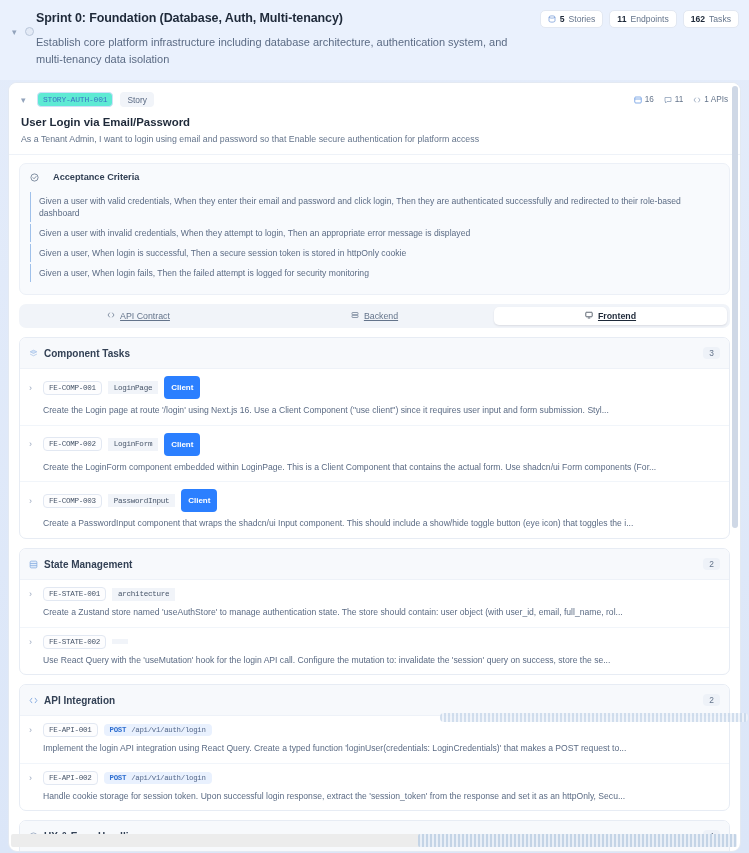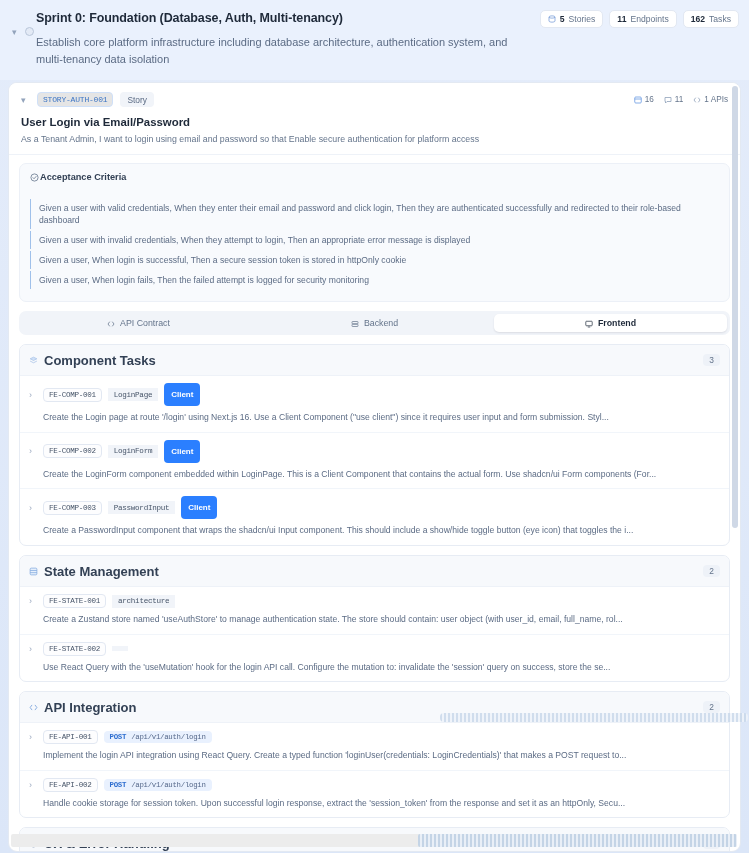--- a/index.html
+++ b/index.html
@@ -88,21 +88,21 @@
     background: #fff;
   }
   .story-head-row {
     display: flex; align-items: center; justify-content: space-between;
   }
   .story-head-left { display: flex; align-items: center; gap: 7px; }
   .story-chevron { color: #93a3bc; font-size: 9px; width: 9px; }
   .tag-id {
     font-family: "Liberation Mono", monospace;
     font-size: 8px;
-    background: #e5e5e5;
+    background: #5eead4;
     color: #3b74c4;
     border: 1px solid #cfe0f8;
     border-radius: 4px;
     padding: 2px 5px;
     letter-spacing: -0.2px;
   }
   .tag-kind {
     font-size: 8.4px;
     background: #f1f4f9;
     color: #5b6b84;
@@ -129,23 +129,23 @@
 
   
   .ac-box {
     margin: 8px 10px 0 10px;
     background: #f8fafd;
     border: 1px solid #ecf0f7;
     border-radius: 7px;
     padding: 8px 10px 10px 10px;
   }
   .ac-head {
-    display: flex; align-items: center; gap: 1px;
+    display: flex; align-items: center; gap: 14px;
     font-size: 9.2px; font-weight: bold; color: #334155;
-    margin-bottom: 17px;
+    margin-bottom: 10px;
   }
   .ac-head .ico { color: #64748b; display: flex; }
   .ac-item {
     font-size: 8.6px;
     color: #5b6b84;
     border-left: 1.6px solid #9fc0ea;
     padding: 3px 0 3px 8px;
     margin-bottom: 2px;
     line-height: 1.4;
   }
@@ -155,25 +155,26 @@
     margin: 9px 10px 0 10px;
     background: #f1f4f9;
     border-radius: 7px;
     padding: 3px;
     display: flex;
     gap: 3px;
     position: relative;
   }
   .tab {
     flex: 1;
-    display: flex; align-items: flex-end; justify-content: center; gap: 5px;
+    display: flex; align-items: flex-start; justify-content: center; gap: 5px;
     font-size: 8.8px;
     color: #64748b;
     padding: 4px 0;
     border-radius: 5px;
+    text-decoration: underline;
   }
   .tab .ico { display: flex; }
   .tab.active {
     background: #ffffff;
     color: #1e2939;
     font-weight: bold;
     box-shadow: 0 1px 2px rgba(15,23,42,0.10);
   }
 
   
@@ -184,21 +185,21 @@
     overflow: hidden;
     background: #fff;
   }
   .group-head {
     display: flex; align-items: center; justify-content: space-between;
     background: #f7f9fc;
     border-bottom: 1px solid #eef2f8;
     padding: 6px 9px;
   }
   .group-head-left { display: flex; align-items: center; gap: 6px; }
-  .group-title { font-size: 13px; font-weight: bold; color: #334155; }
+  .group-title { font-size: 10px; font-weight: bold; color: #334155; }
   .group-count {
     font-size: 8.4px;
     color: #64748b;
     background: #eef2f8;
     border-radius: 4px;
     padding: 1px 6px;
   }
   .task-row {
     padding: 7px 9px 8px 9px;
     border-bottom: 1px solid #f1f5fa;

